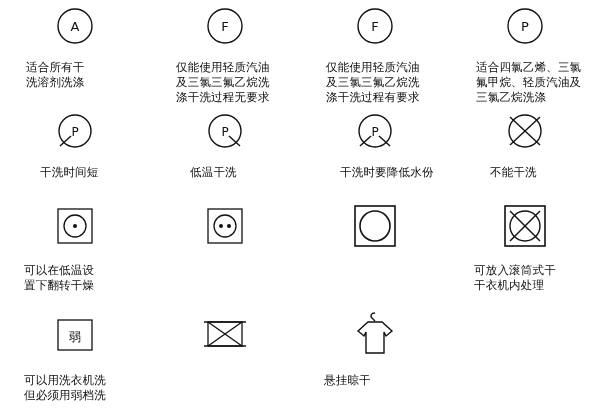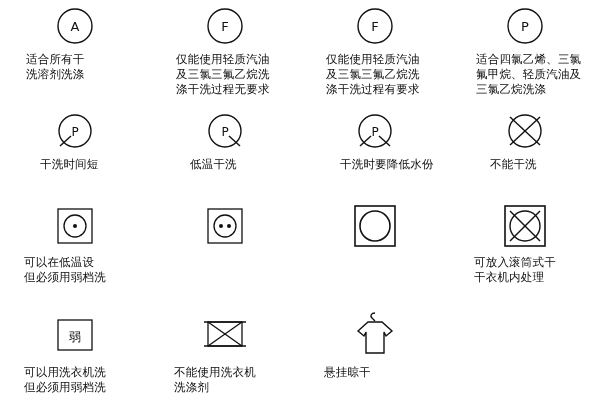--- a/index.html
+++ b/index.html
@@ -39,21 +39,21 @@
   }
   .row2 .icon-wrap{height:42px;margin-top:6px;}
   .row3 .icon-wrap{height:50px;margin-top:8px;}
   .row4 .icon-wrap{height:52px;margin-top:8px;}
   .caption{
     font-size:11.5px;
     line-height:15px;
     letter-spacing:0.2px;
     padding-left:24px;
     padding-right:6px;
-    margin-top:4px;
+    margin-top:12px;
     white-space:pre-line;
     color:#0d0d0d;
   }
   .row1 .caption{padding-left:26px;}
   .row2 .caption{padding-left:40px;}
   .row3 .caption{padding-left:24px;}
   .row4 .caption{padding-left:24px;}
   svg{display:block;}
   .ln{stroke:#111;fill:none;}
 </style>
@@ -157,21 +157,21 @@
 
     <div class="cell row3">
       <div class="icon-wrap">
         <svg width="40" height="40" viewBox="0 0 40 40">
           <rect x="3" y="3" width="34" height="34" class="ln" stroke-width="1.3"></rect>
           <circle cx="20" cy="20" r="11" class="ln" stroke-width="1.3"></circle>
           <circle cx="20" cy="20" r="2" fill="#111"></circle>
         </svg>
       </div>
       <div class="caption">可以在低温设
-但必须用弱档洗</div>
+置下翻转干燥</div>
     </div>
 
     <div class="cell row3">
       <div class="icon-wrap">
         <svg width="40" height="40" viewBox="0 0 40 40">
           <rect x="3" y="3" width="34" height="34" class="ln" stroke-width="1.3"></rect>
           <circle cx="20" cy="20" r="11" class="ln" stroke-width="1.3"></circle>
           <circle cx="16" cy="20" r="2" fill="#111"></circle>
           <circle cx="24" cy="20" r="2" fill="#111"></circle>
         </svg>
@@ -214,22 +214,20 @@
     <div class="cell row4">
       <div class="icon-wrap">
         <svg width="46" height="46" viewBox="0 0 46 46">
           <rect x="6" y="10" width="34" height="24" class="ln" stroke-width="1.3"></rect>
           <line x1="6" y1="10" x2="40" y2="34" class="ln" stroke-width="1.3"></line>
           <line x1="40" y1="10" x2="6" y2="34" class="ln" stroke-width="1.3"></line>
           <line x1="2" y1="10" x2="44" y2="10" class="ln" stroke-width="1.3"></line>
           <line x1="2" y1="34" x2="44" y2="34" class="ln" stroke-width="1.3"></line>
         </svg>
       </div>
-      <div class="caption">不能使用洗衣机
-洗涤剂</div>
     </div>
 
     <div class="cell row4">
       <div class="icon-wrap">
         <svg width="54" height="52" viewBox="0 0 54 52">
           <path d="M27 4 C23 4 22 7 24 9 L27 12" class="ln" stroke-width="1.4"></path>
           <path d="M10 22 L20 13 L34 13 L44 22 L38 27 L36 23 L36 44 L18 44 L18 23 L16 27 Z" class="ln" stroke-width="1.4"></path>
         </svg>
       </div>
       <div class="caption">悬挂晾干</div>

